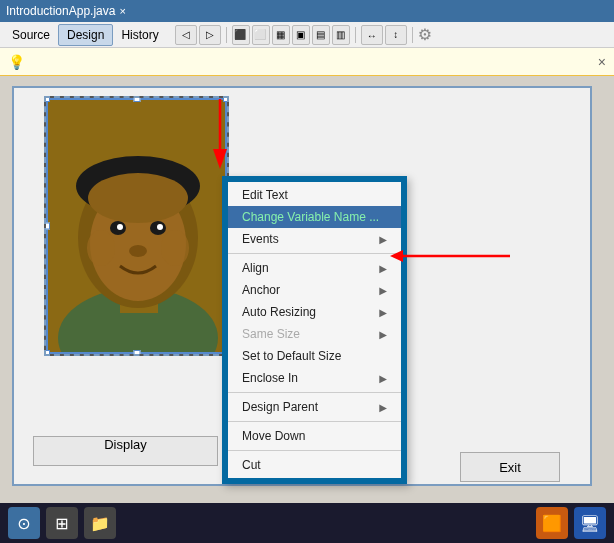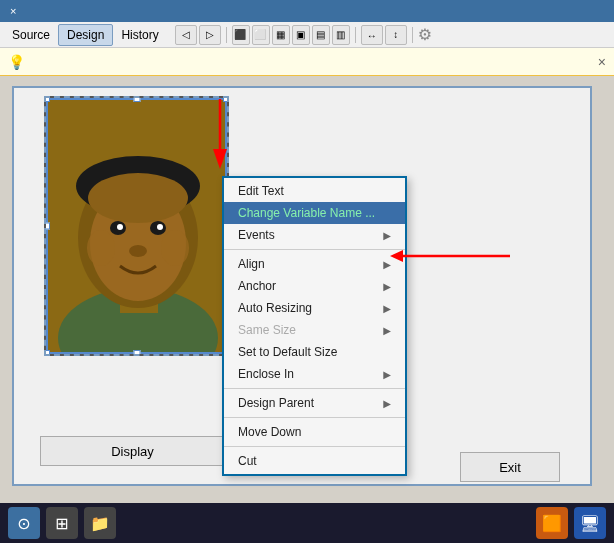--- a/index.html
+++ b/index.html
@@ -125,28 +125,27 @@
     .face-bg {
       width: 100%;
       height: 100%;
       background: linear-gradient(180deg, #8B6914 0%, #7a5c10 40%, #4a3a2a 100%);
       position: relative;
     }
 
     
     .display-btn {
       position: absolute;
-      left: 26px;
+      left: 19px;
       bottom: 18px;
       width: 185px;
       height: 30px;
       background: #e8e8e8;
       border: 1px solid #aaa;
       display: flex;
-      align-items: center;
       justify-content: center;
       font-size: 13px;
       cursor: pointer;
     }
 
     
     .exit-btn {
       position: absolute;
       right: 30px;
       bottom: 2px;
@@ -161,21 +160,21 @@
       cursor: pointer;
     }
 
     
     .context-menu {
       position: absolute;
       left: 222px;
       top: 100px;
       width: 185px;
       background: #f5f5f5;
-      border: 2px solid #0369a1;
+      border: 6px solid #0369a1;
       box-shadow: 3px 3px 8px rgba(0,0,0,0.25);
       z-index: 100;
       padding: 2px 0;
     }
     .ctx-item {
       padding: 4px 14px;
       cursor: pointer;
       font-size: 12px;
       color: #222;
       display: flex;
@@ -233,20 +232,21 @@
       font-size: 16px;
     }
     .taskbar-icon.active {
       background: #3c6fa0;
     }
   </style>
 </head>
 <body>
 
 <div class="title-bar">
+  <span>IntroductionApp.java</span>
   <span class="title-bar-close">×</span>
 </div>
 
 <div class="menu-bar">
   <div class="menu-item">Source</div>
   <div class="menu-item active">Design</div>
   <div class="menu-item">History</div>
 
   <div style="margin-left:8px; display:flex; gap:2px; align-items:center;">
     <div class="toolbar-btn">◁</div>

